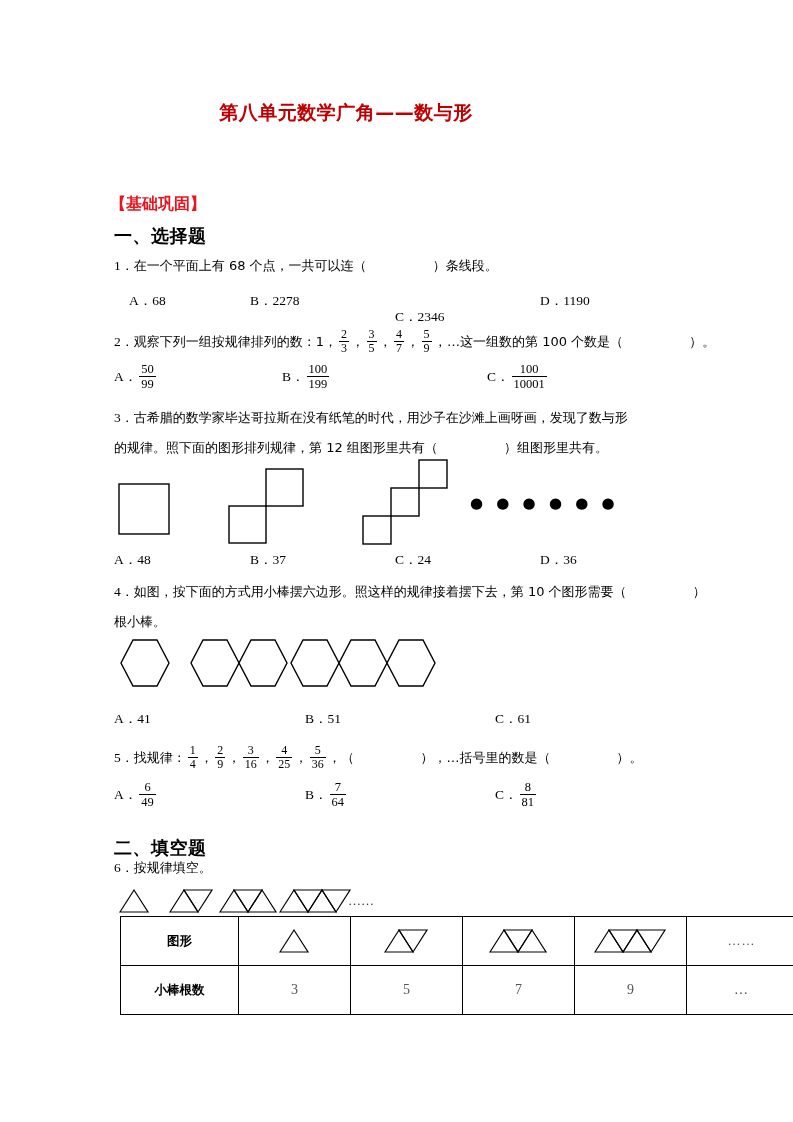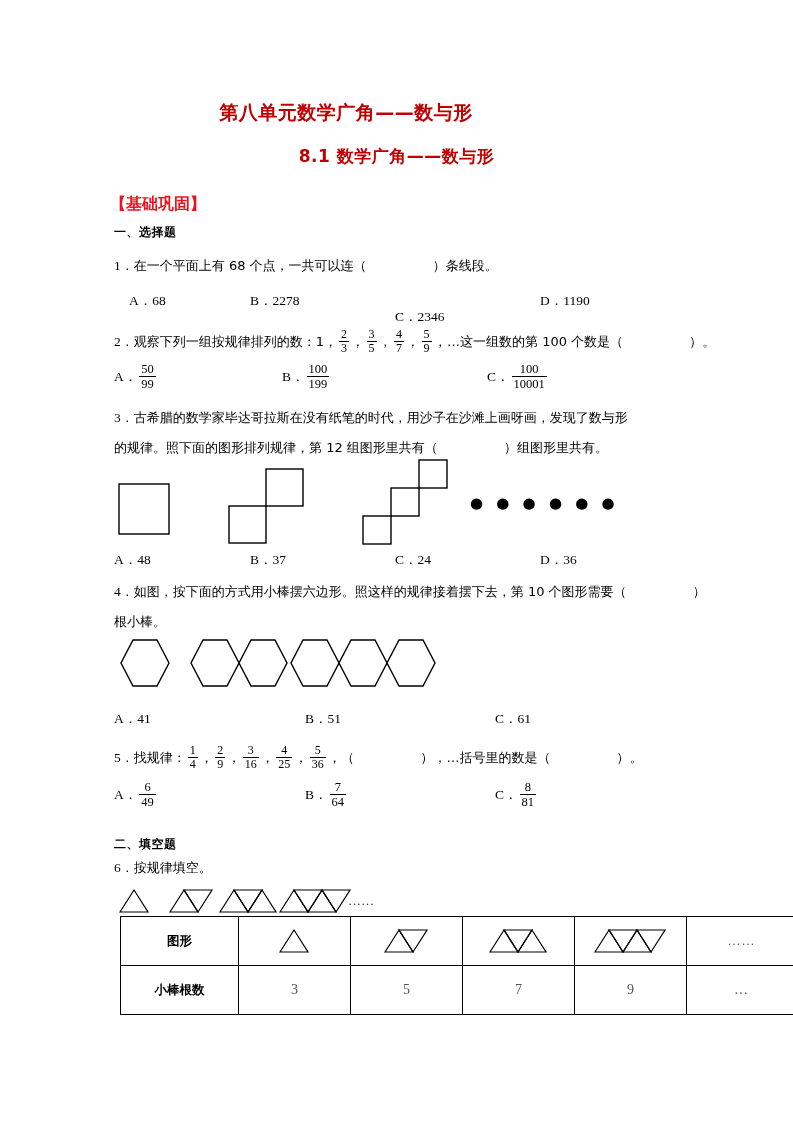--- a/index.html
+++ b/index.html
@@ -50,21 +50,21 @@
     left: 110px;
     color: #e8141e;
     font-weight: bold;
     font-size: 16px;
     font-family: "DejaVu Sans", "Liberation Sans", sans-serif;
   }
   .section-head {
     position: absolute;
     left: 114px;
     font-weight: bold;
-    font-size: 12px;
+    font-size: 18px;
     font-family: "DejaVu Sans", "Liberation Sans", sans-serif;
     letter-spacing: 0.5px;
   }
 
   
   .q {
     position: absolute;
     left: 114px;
     font-size: 13.5px;
     line-height: 20px;
@@ -145,21 +145,20 @@
     justify-content: center;
   }
   .dots-cell { color: #555; letter-spacing: 1px; font-size: 12px; }
 </style>
 </head>
 <body>
 
 <div class="page">
 
   <div class="doc-title">第八单元数学广角——数与形</div>
-  <div class="doc-subtitle">8.1 数学广角——数与形</div>
 
   <div class="section-red" style="top:186px;margin-top:8px;">【基础巩固】</div>
   <div class="section-head" style="top:224px;">一、选择题</div>
 
   <div class="q" style="top:256px;">
     <span>1</span><span class="cjk">．在一个平面上有 68 个点，一共可以连（</span><span class="blank-paren">&nbsp;&nbsp;</span><span class="cjk">）条线段。</span>
   </div>
 
   <div class="opt" style="left:114px; top:292px;margin-left:15px;">
     <span>A</span>．<span>68</span>

